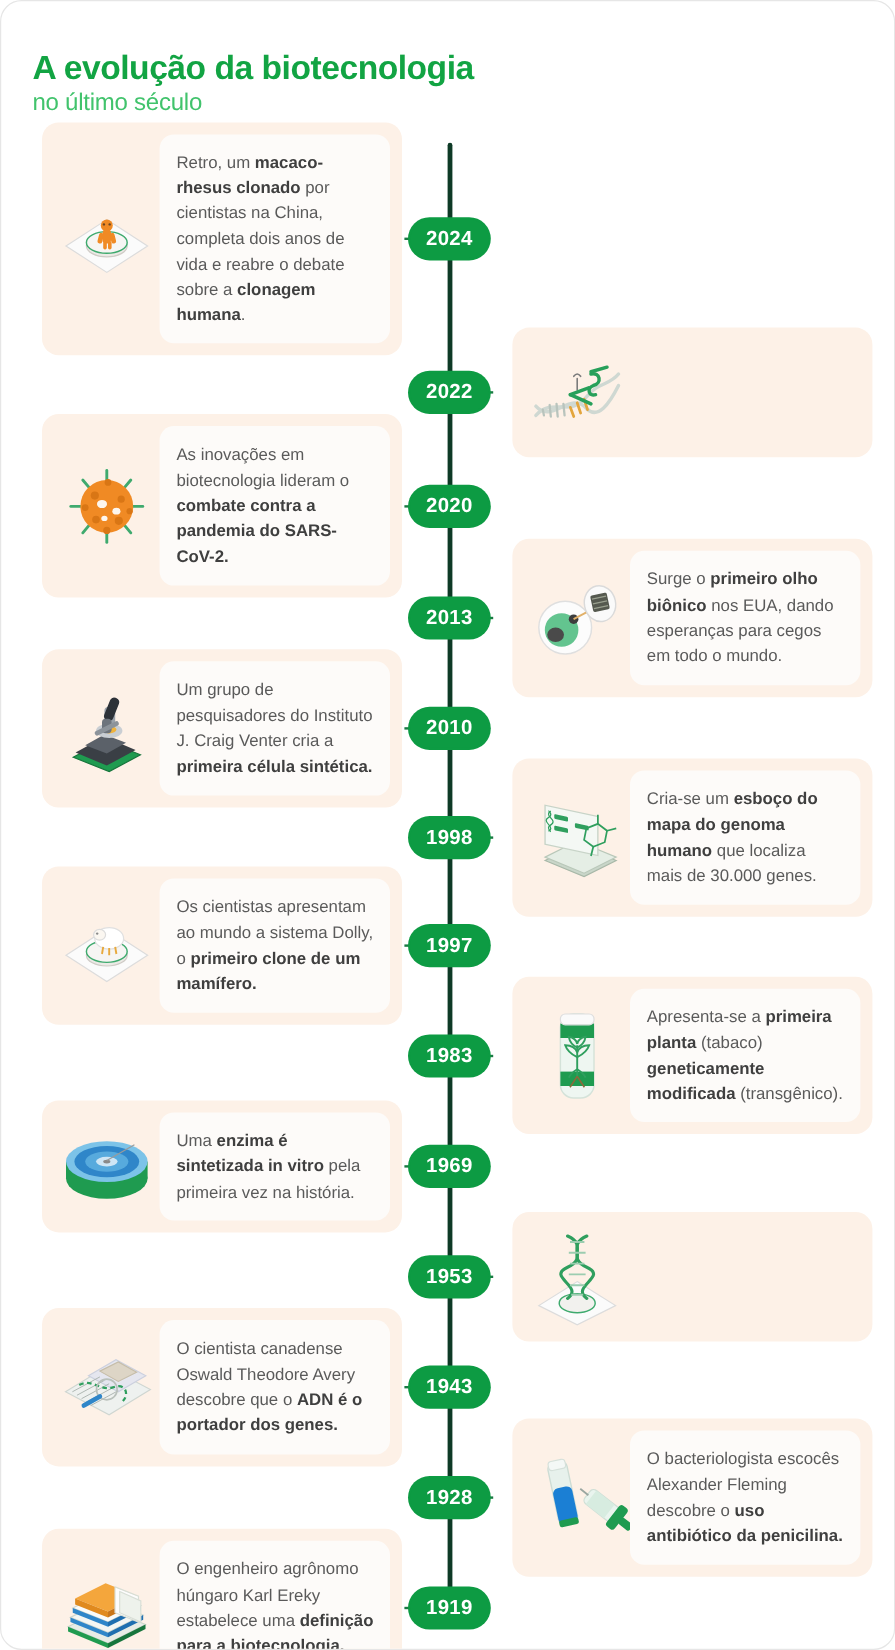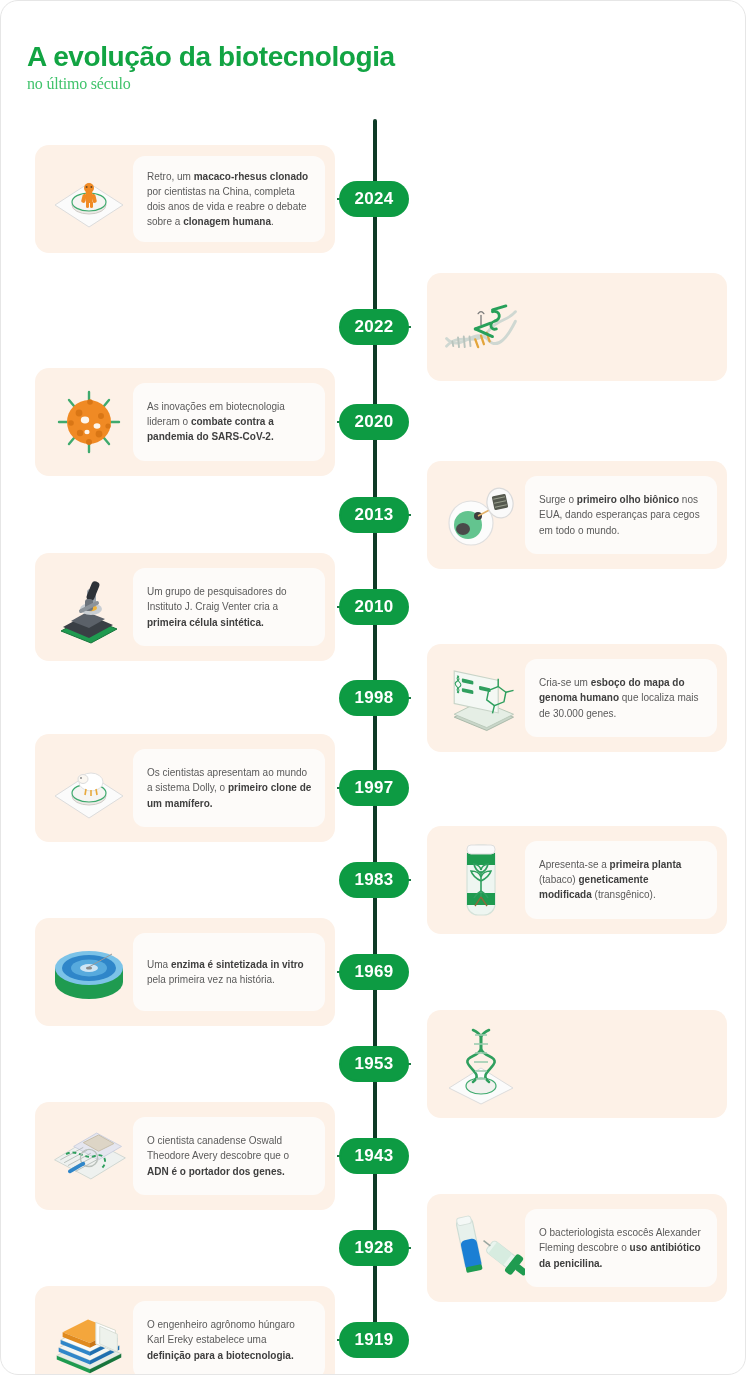--- a/index.html
+++ b/index.html
@@ -18,22 +18,22 @@
     overflow:hidden;
   }
 
   
   .header{position:absolute;left:26px;top:40px;width:600px;}
   .title{
     font-size:28px;font-weight:700;color:#12a443;
     letter-spacing:-0.4px;line-height:1.14;margin:0;
   }
   .subtitle{
-    font-size:16px;font-weight:400;color:#41c36c;
-    letter-spacing:-0.2px;line-height:1.15;margin:2px 0 0 0;font-family:Liberation Serif, serif;
+    font-size:20px;font-weight:400;color:#41c36c;
+    letter-spacing:-0.2px;line-height:1.15;margin:2px 0 0 0;
   }
 
   
   .spine{
     position:absolute;left:374px;top:118px;
     width:4px;height:1222px;
     background:#0e3a26;border-radius:2px;
     transform:translateX(-2px);
   }
 
@@ -41,21 +41,21 @@
 
   
   .row{
     position:relative;
     display:flex;align-items:center;
     min-height:86px;
   }
   .side{width:340px;flex:0 0 340px;position:relative;}
   .center{
     width:66px;flex:0 0 66px;
-    display:flex;align-items:center;justify-content:center;
+    display:flex;align-items:center;justify-content:flex-end;
     position:relative;z-index:3;
   }
 
   
   .connector{
     position:absolute;top:50%;height:2px;background:#1a7a43;
     transform:translateY(-1px);z-index:1;
   }
   .row.left .connector{right:-30px;width:34px;}
   .row.right .connector{left:-30px;width:34px;}
@@ -84,21 +84,21 @@
   .thumb{
     flex:0 0 88px;width:88px;height:88px;
     display:flex;align-items:center;justify-content:center;
   }
   .thumb svg{display:block;}
 
   .bubble{
     background:#fdfbf9;
     border-radius:12px;
     padding:13px 13px 13px 14px;
-    font-size:10px;line-height:1.52;
+    font-size:14px;line-height:1.52;
     color:#5a5a5a;
     flex:1 1 auto;
     min-height:52px;
     display:flex;align-items:center;
   }
   .bubble p{margin:0;}
   .bubble b{color:#3f3f3f;font-weight:700;}
 
   
   .r0{height:160px}

